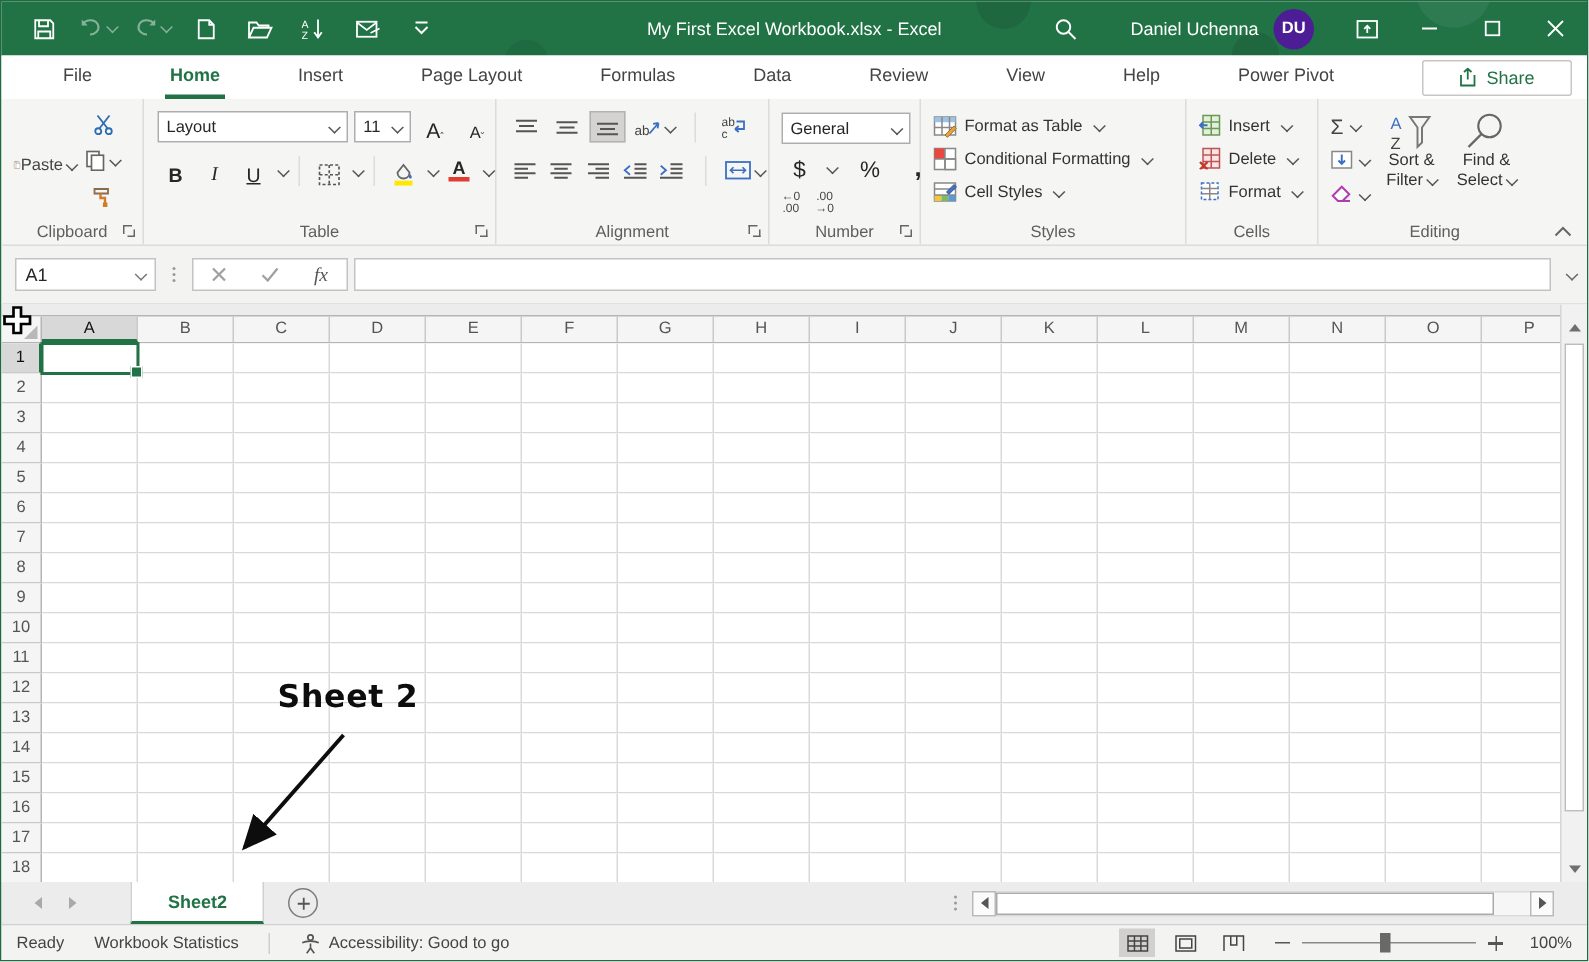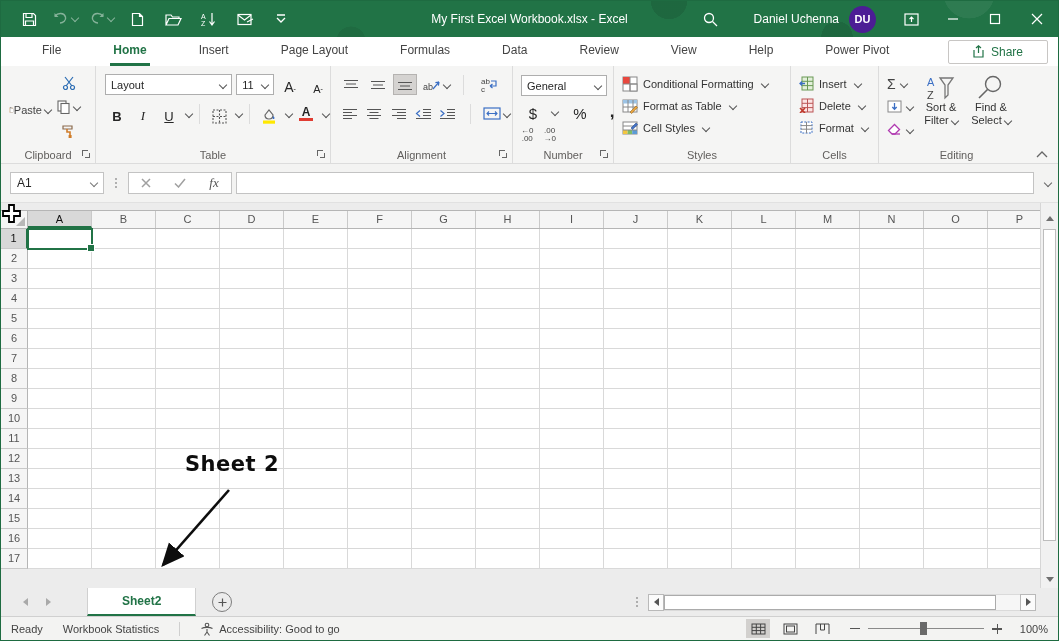--- a/index.html
+++ b/index.html
@@ -109,21 +109,21 @@
   .vtrack{flex:1;position:relative;}
   .vthumb{position:absolute;left:2px;right:2px;top:2px;height:312px;background:#fff;border:1px solid #bdbdbd;box-sizing:border-box;}
   .overlay{position:absolute;inset:0;pointer-events:none;}
   .ann-text{position:absolute;left:184px;top:249px;font-family:"DejaVu Sans",sans-serif;font-weight:bold;font-size:21px;color:#0d0d0d;letter-spacing:.5px;pointer-events:none;}
 
   
   .sheetbar{flex:0 0 28px;background:#ececec;display:flex;align-items:center;border-bottom:1px solid #d0d0d0;box-sizing:border-box;}
   .snav{display:flex;gap:18px;margin-left:22px;}
   .tri-l{width:0;height:0;border-top:4px solid transparent;border-bottom:4px solid transparent;border-right:5px solid #a9a9a9;}
   .tri-r{width:0;height:0;border-top:4px solid transparent;border-bottom:4px solid transparent;border-left:5px solid #a9a9a9;}
-  .stab{margin-left:36px;height:28px;background:#fff;border-bottom:2px solid #217346;display:flex;align-items:center;justify-content:center;padding:0 34px;font-size:12px;font-weight:bold;color:#217346;box-sizing:border-box;border-left:1px solid #d0d0d0;border-right:1px solid #d0d0d0;}
+  .stab{margin-left:36px;height:28px;background:#fff;border-bottom:2px solid #217346;display:flex;align-items:center;justify-content:center;padding:0 24px;font-size:12px;font-weight:bold;color:#217346;box-sizing:border-box;border-left:1px solid #d0d0d0;border-right:1px solid #d0d0d0;}
   .addsheet{margin-left:16px;width:18px;height:18px;border-radius:50%;border:1px solid #7c7c7c;display:flex;align-items:center;justify-content:center;}
   .hscroll{display:flex;align-items:center;height:17px;width:388px;margin-right:22px;}
   .harr{width:16px;height:17px;background:#fbfbfb;border:1px solid #b9b9b9;display:flex;align-items:center;justify-content:center;box-sizing:border-box;}
   .htrack{flex:1;height:17px;background:#f6f6f6;border-top:1px solid #dadada;border-bottom:1px solid #dadada;position:relative;box-sizing:border-box;}
   .hthumb{position:absolute;left:0;top:0;bottom:0;width:332px;background:#fff;border:1px solid #ababab;box-sizing:border-box;}
 
   
   .statusbar{flex:0 0 23px;background:#f3f3f2;display:flex;align-items:center;font-size:11px;color:#444;padding:0 10px;box-sizing:border-box;}
   .st-item{margin-right:20px;display:flex;align-items:center;gap:5px;white-space:nowrap;}
   .sdiv{width:1px;height:14px;background:#cfcfcf;margin-right:20px;}
@@ -437,36 +437,36 @@
             <span>→0</span>
         </span>
       </div>
       <span class="glabel">Number</span>
       <span class="dl"></span>
     </div>
 
     <div class="rgroup g-styles">
       <div class="srow">
         <svg width="16" height="16" viewBox="0 0 16 16">
+            <rect x="1" y="2" width="14" height="12" fill="#fff" stroke="#888"></rect>
+            <rect x="1" y="2" width="14" height="3.5" fill="#9cc3e5"></rect>
+            <path d="M1 9h14 M6 2v12 M11 2v12" stroke="#888"></path>
+            <path d="M8 14 L14 8 l1.6 1.6 L9.6 15.6z" fill="#e8a33d" stroke="#946a28" stroke-width=".6"></path>
+          </svg>
+        <span>Format as Table</span>
+          <i class="kv"></i>
+      </div>
+      <div class="srow">
+        <svg width="16" height="16" viewBox="0 0 16 16">
             <rect x="1" y="1" width="14" height="14" fill="#fff" stroke="#888"></rect>
             <rect x="1" y="1" width="7" height="7" fill="#e8483f"></rect>
             <rect x="8" y="8" width="7" height="7" fill="#fff" stroke="#888"></rect>
             <path d="M1 8h14 M8 1v14" stroke="#888"></path>
           </svg>
         <span>Conditional Formatting</span>
-          <i class="kv"></i>
-      </div>
-      <div class="srow">
-        <svg width="16" height="16" viewBox="0 0 16 16">
-            <rect x="1" y="2" width="14" height="12" fill="#fff" stroke="#888"></rect>
-            <rect x="1" y="2" width="14" height="3.5" fill="#9cc3e5"></rect>
-            <path d="M1 9h14 M6 2v12 M11 2v12" stroke="#888"></path>
-            <path d="M8 14 L14 8 l1.6 1.6 L9.6 15.6z" fill="#e8a33d" stroke="#946a28" stroke-width=".6"></path>
-          </svg>
-        <span>Format as Table</span>
           <i class="kv"></i>
       </div>
       <div class="srow">
         <svg width="16" height="16" viewBox="0 0 16 16">
             <rect x="1" y="2" width="14" height="12" fill="#fff" stroke="#888"></rect>
             <rect x="1" y="10" width="4.6" height="4" fill="#f3c63f"></rect>
             <rect x="5.6" y="10" width="4.6" height="4" fill="#7fbb66"></rect>
             <rect x="10.2" y="10" width="4.8" height="4" fill="#5b9bd5"></rect>
             <path d="M1 6h14 M1 10h14" stroke="#888"></path>
             <path d="M9 8 L14 3 l1.6 1.6 L10.6 9.6z" fill="#4472c4" stroke="#2f528f" stroke-width=".6"></path>
@@ -926,20 +926,39 @@
             <div class="cell"></div>
             <div class="cell"></div>
             <div class="cell"></div>
             <div class="cell"></div>
             <div class="cell"></div>
             <div class="cell"></div>
             <div class="cell"></div>
             <div class="cell"></div>
             <div class="cell"></div>
           </div>
+          <div class="grow">
+            <div class="rowh">18</div>
+            <div class="cell"></div>
+            <div class="cell"></div>
+            <div class="cell"></div>
+            <div class="cell"></div>
+            <div class="cell"></div>
+            <div class="cell"></div>
+            <div class="cell"></div>
+            <div class="cell"></div>
+            <div class="cell"></div>
+            <div class="cell"></div>
+            <div class="cell"></div>
+            <div class="cell"></div>
+            <div class="cell"></div>
+            <div class="cell"></div>
+            <div class="cell"></div>
+            <div class="cell"></div>
+          </div>
         </div>
       <div class="selbox"></div>
     </div>
     <div class="vscroll">
       <span class="varr">
           <i class="tri-up"></i>
         </span>
       <div class="vtrack">
         <div class="vthumb"></div>
       </div>

